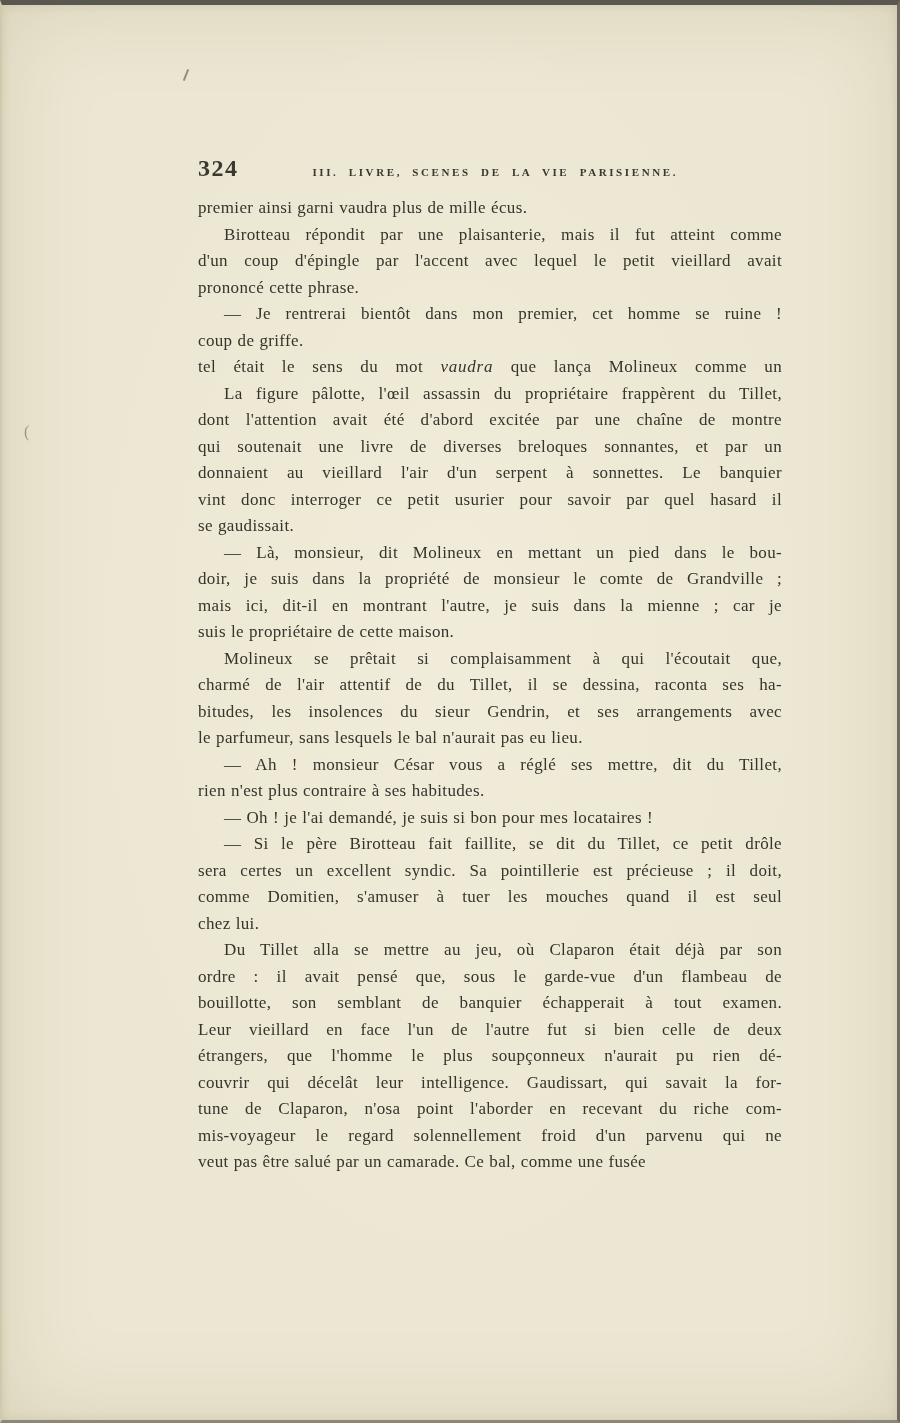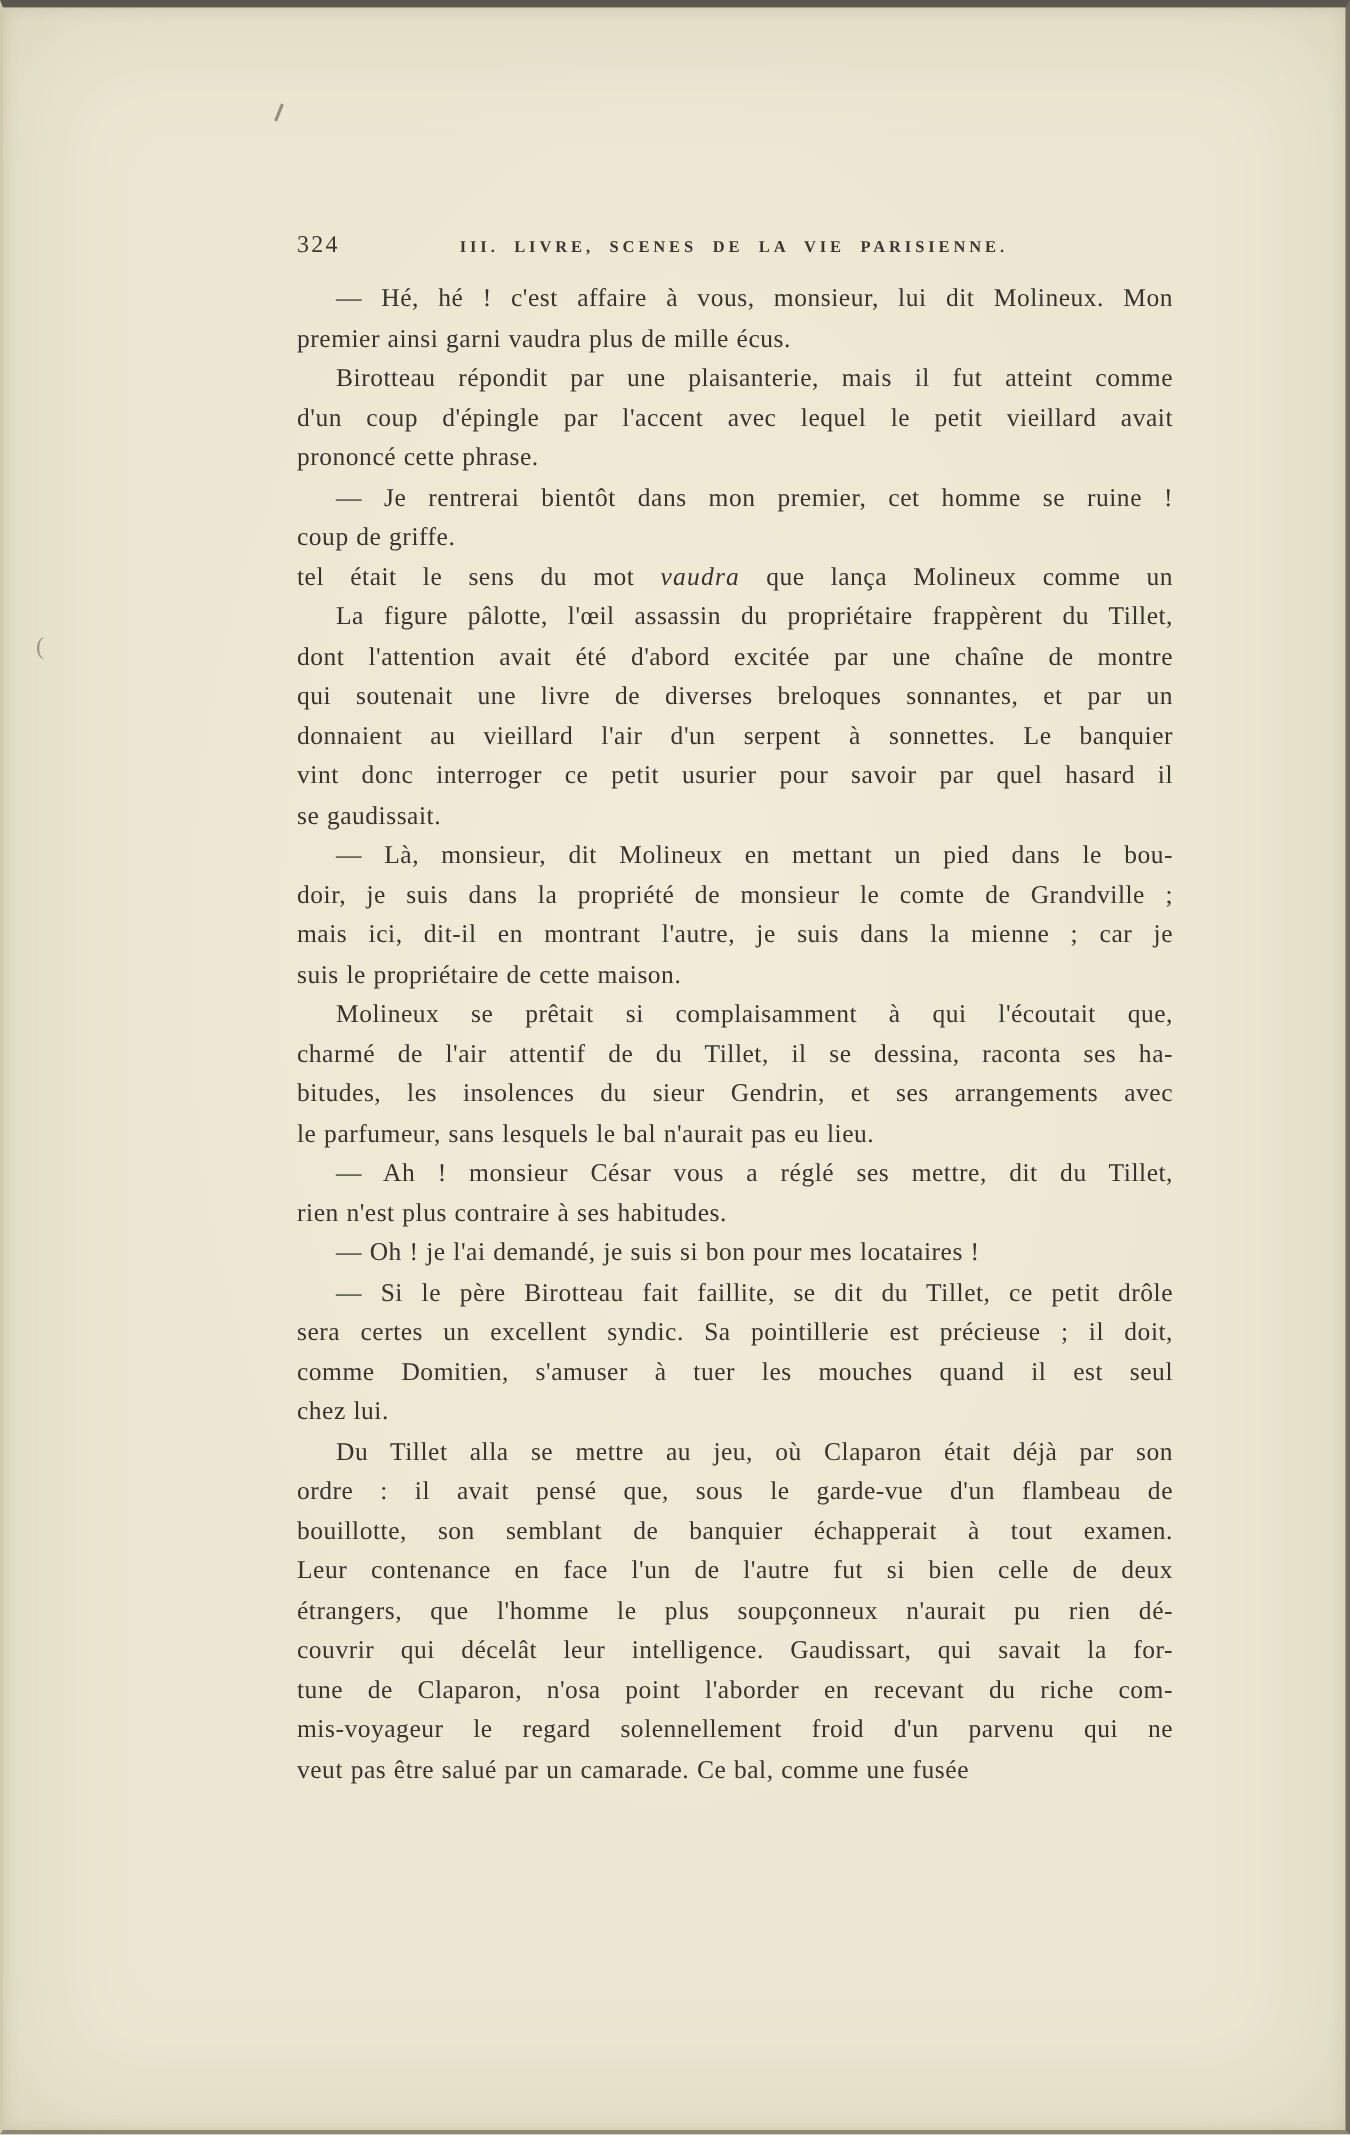--- a/index.html
+++ b/index.html
@@ -32,23 +32,23 @@
     top: 150px;
     width: 584px;
     color: #36342c;
   }
   .running-head {
     display: flex;
     align-items: baseline;
     margin-bottom: 13px;
   }
   .page-number {
-    font-size: 16px;
+    font-size: 24px;
     letter-spacing: 1.5px;
-    font-weight: 400;
+    font-weight: 700;
     color: #3a382f;
     text-align: right;
   }
   .head-title {
     flex: 1;
     text-align: center;
     font-size: 11px;
     font-weight: 700;
     letter-spacing: 2.6px;
     word-spacing: 5px;
@@ -96,21 +96,20 @@
   <div class="artifact artifact-slash"></div>
   <div class="artifact artifact-paren">(</div>
 
   <div class="content">
     <div class="running-head">
       <span class="page-number">324</span>
       <span class="head-title">III. LIVRE, SCENES DE LA VIE PARISIENNE.</span>
     </div>
     <div class="body-text">
         <div class="paragraph">
-          <div class="line first"><span>— Hé, hé ! c'est affaire à vous, monsieur, lui dit Molineux. Mon</span></div>
           <div class="line last"><span>premier ainsi garni vaudra plus de mille écus.</span></div>
         </div>
         <div class="paragraph">
           <div class="line first"><span>Birotteau répondit par une plaisanterie, mais il fut atteint comme</span></div>
           <div class="line"><span>d'un coup d'épingle par l'accent avec lequel le petit vieillard avait</span></div>
           <div class="line last"><span>prononcé cette phrase.</span></div>
         </div>
         <div class="paragraph">
           <div class="line first"><span>— Je rentrerai bientôt dans mon premier, cet homme se ruine !</span></div>
           <div class="line last"><span>coup de griffe.</span></div>
@@ -146,21 +145,21 @@
         <div class="paragraph">
           <div class="line first"><span>— Si le père Birotteau fait faillite, se dit du Tillet, ce petit drôle</span></div>
           <div class="line"><span>sera certes un excellent syndic. Sa pointillerie est précieuse ; il doit,</span></div>
           <div class="line"><span>comme Domitien, s'amuser à tuer les mouches quand il est seul</span></div>
           <div class="line last"><span>chez lui.</span></div>
         </div>
         <div class="paragraph">
           <div class="line first"><span>Du Tillet alla se mettre au jeu, où Claparon était déjà par son</span></div>
           <div class="line"><span>ordre : il avait pensé que, sous le garde-vue d'un flambeau de</span></div>
           <div class="line"><span>bouillotte, son semblant de banquier échapperait à tout examen.</span></div>
-          <div class="line"><span>Leur contenance en face l'un de l'autre fut si bien celle de deux</span></div>
+          <div class="line"><span>Leur vieillard en face l'un de l'autre fut si bien celle de deux</span></div>
           <div class="line"><span>étrangers, que l'homme le plus soupçonneux n'aurait pu rien dé-</span></div>
           <div class="line"><span>couvrir qui décelât leur intelligence. Gaudissart, qui savait la for-</span></div>
           <div class="line"><span>tune de Claparon, n'osa point l'aborder en recevant du riche com-</span></div>
           <div class="line"><span>mis-voyageur le regard solennellement froid d'un parvenu qui ne</span></div>
           <div class="line last"><span>veut pas être salué par un camarade. Ce bal, comme une fusée</span></div>
         </div>
       </div>
   </div>
 </div>
 

